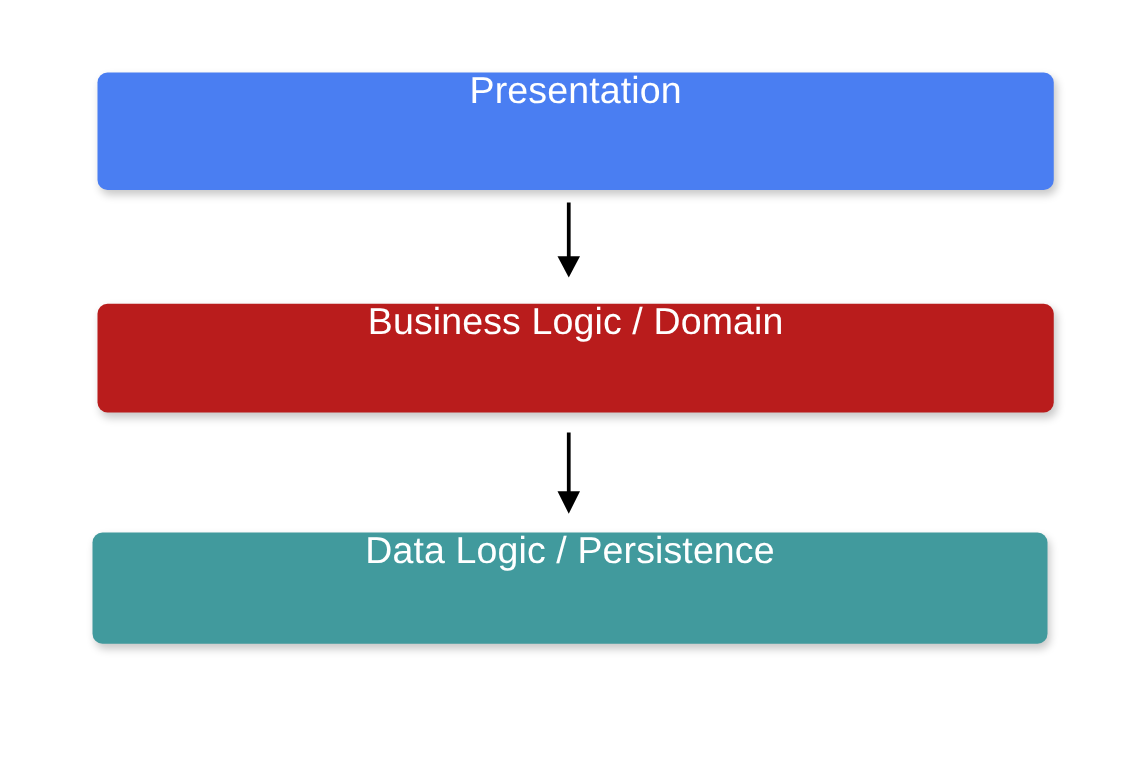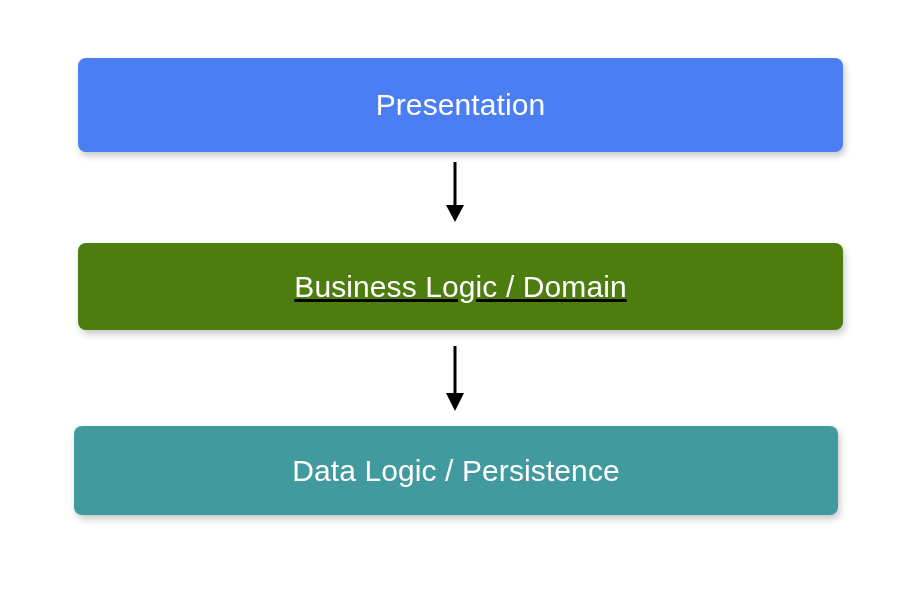--- a/index.html
+++ b/index.html
@@ -15,21 +15,20 @@
   }
   #diagram-canvas {
     position: relative;
     width: 916px;
     height: 606px;
     background: #ffffff;
   }
   .layer-box {
     position: absolute;
     display: flex;
-    align-items: center;
     justify-content: center;
     border-radius: 8px;
     box-shadow: 2px 4px 7px rgba(0, 0, 0, 0.22);
     box-sizing: border-box;
   }
   .layer-label {
     color: #ffffff;
     font-family: "Liberation Sans", sans-serif;
     font-size: 30px;
     font-weight: 400;
@@ -43,22 +42,21 @@
     top: 58px;
     width: 765px;
     height: 94px;
     background: #4a7ef2;
   }
   #box-business-logic {
     left: 78px;
     top: 243px;
     width: 765px;
     height: 87px;
-    background: #4d7c0f;
-    text-decoration: underline;
+    background: #b91c1c;
   }
   #box-data-access {
     left: 74px;
     top: 426px;
     width: 764px;
     height: 89px;
     background: #419a9d;
   }
   .flow-arrow {
     position: absolute;

